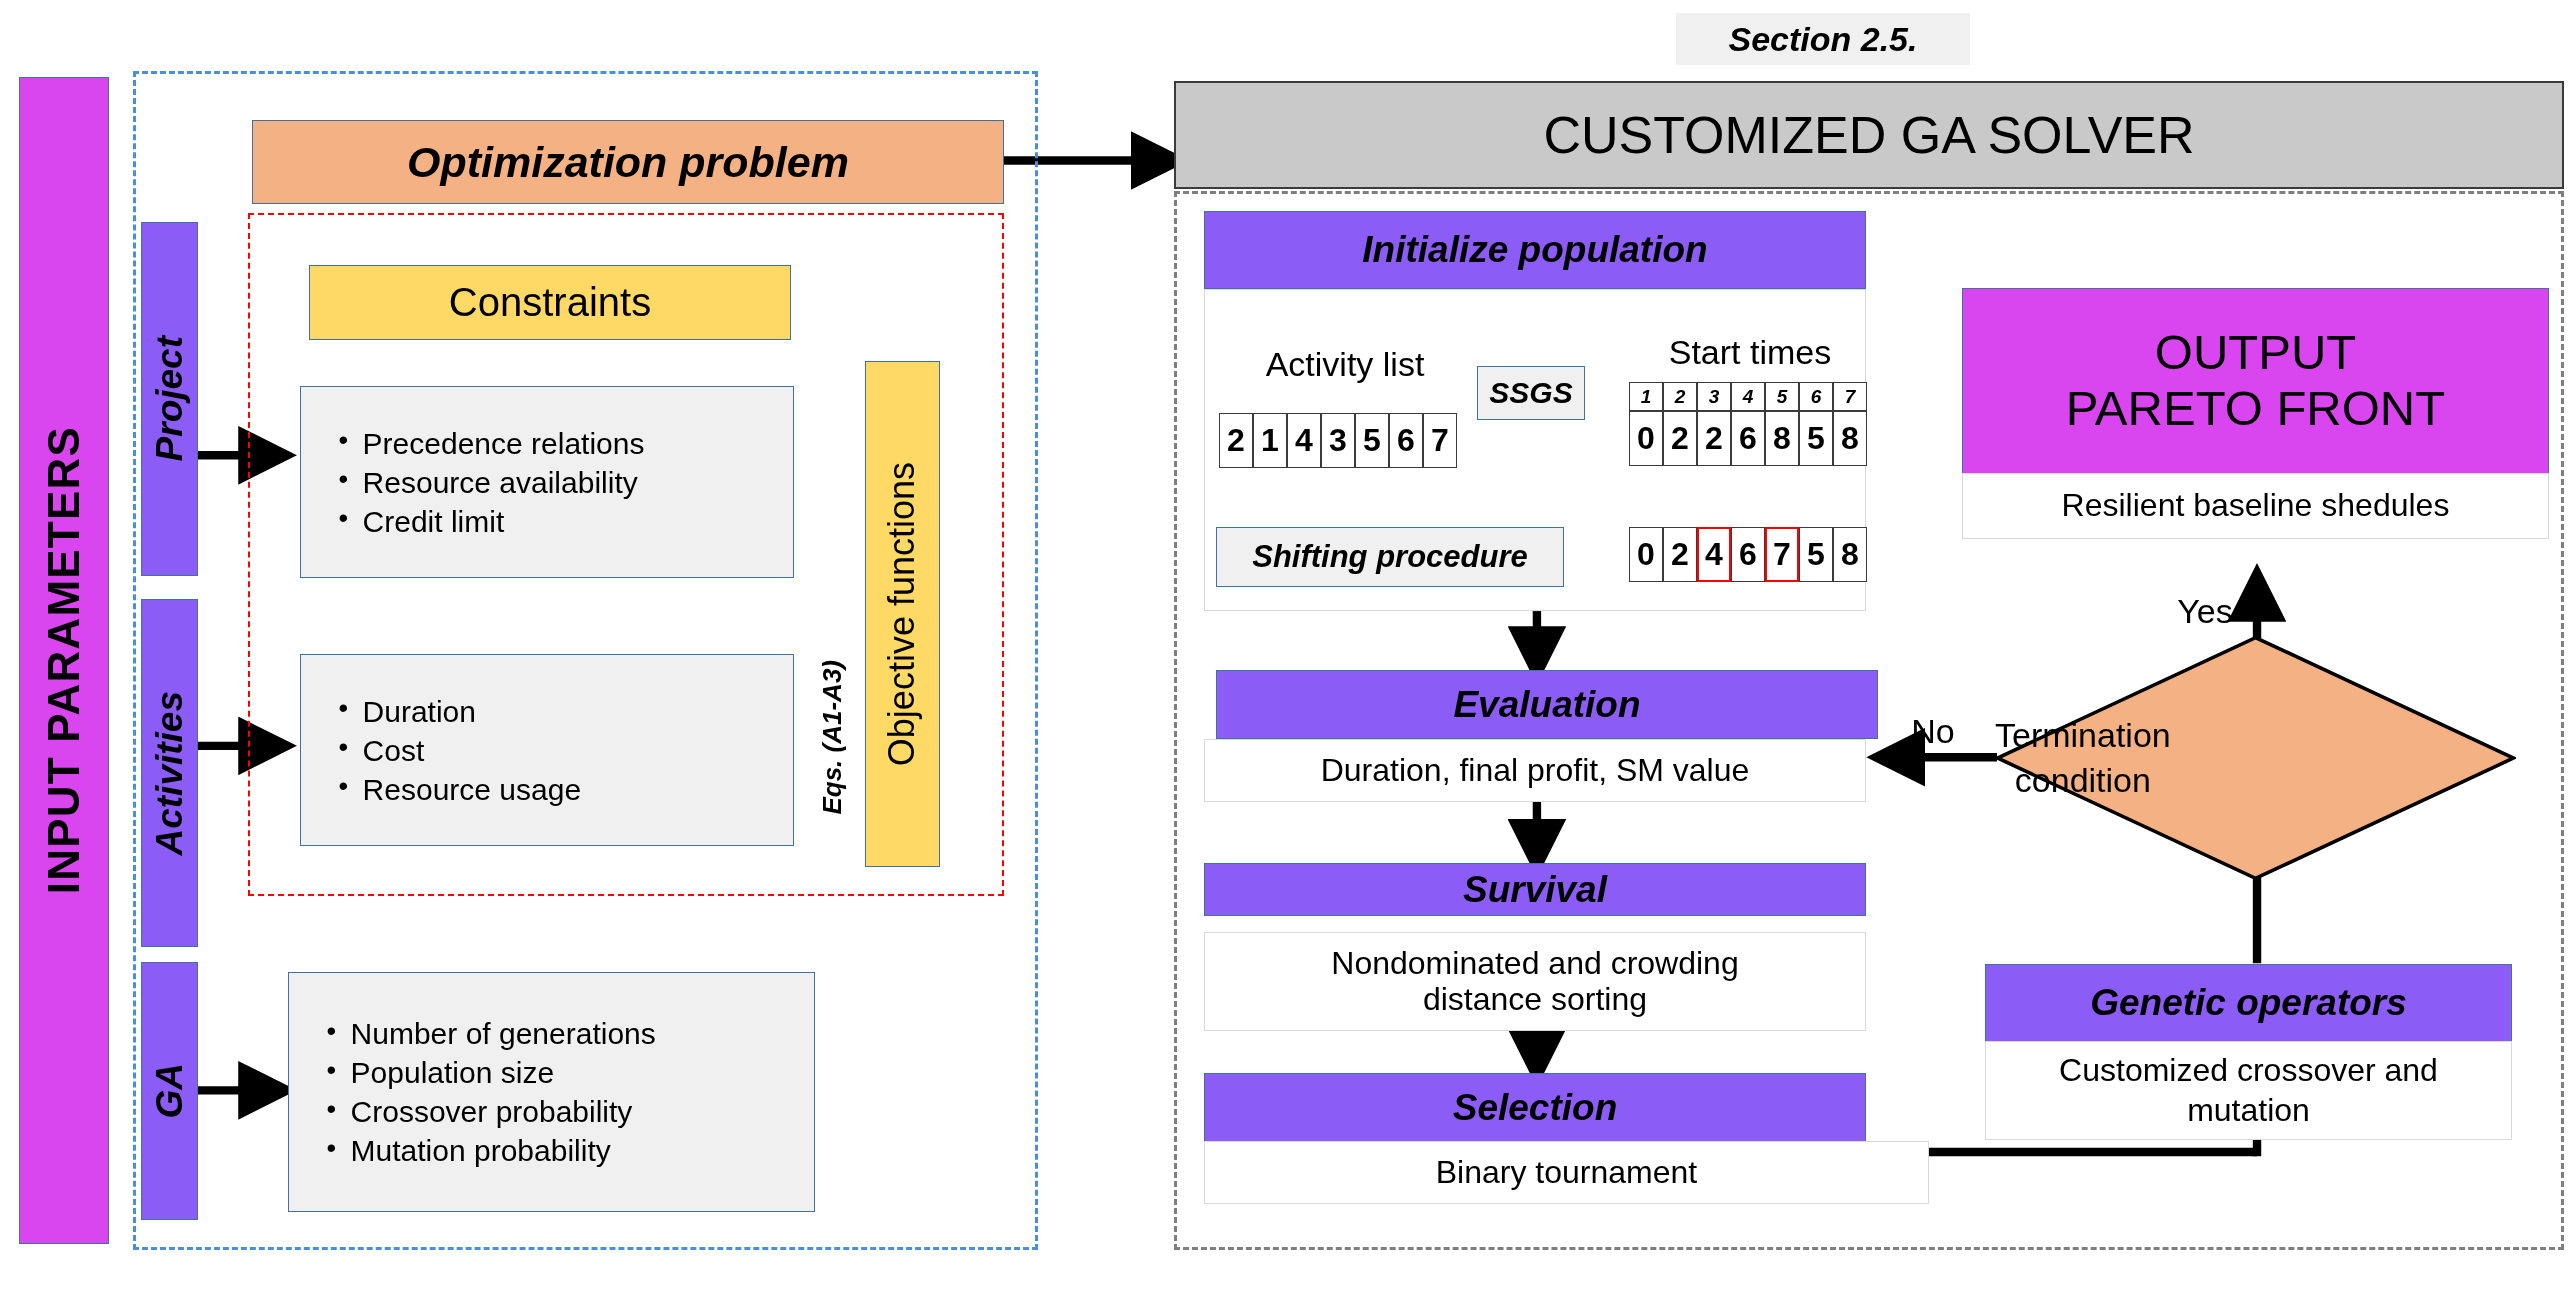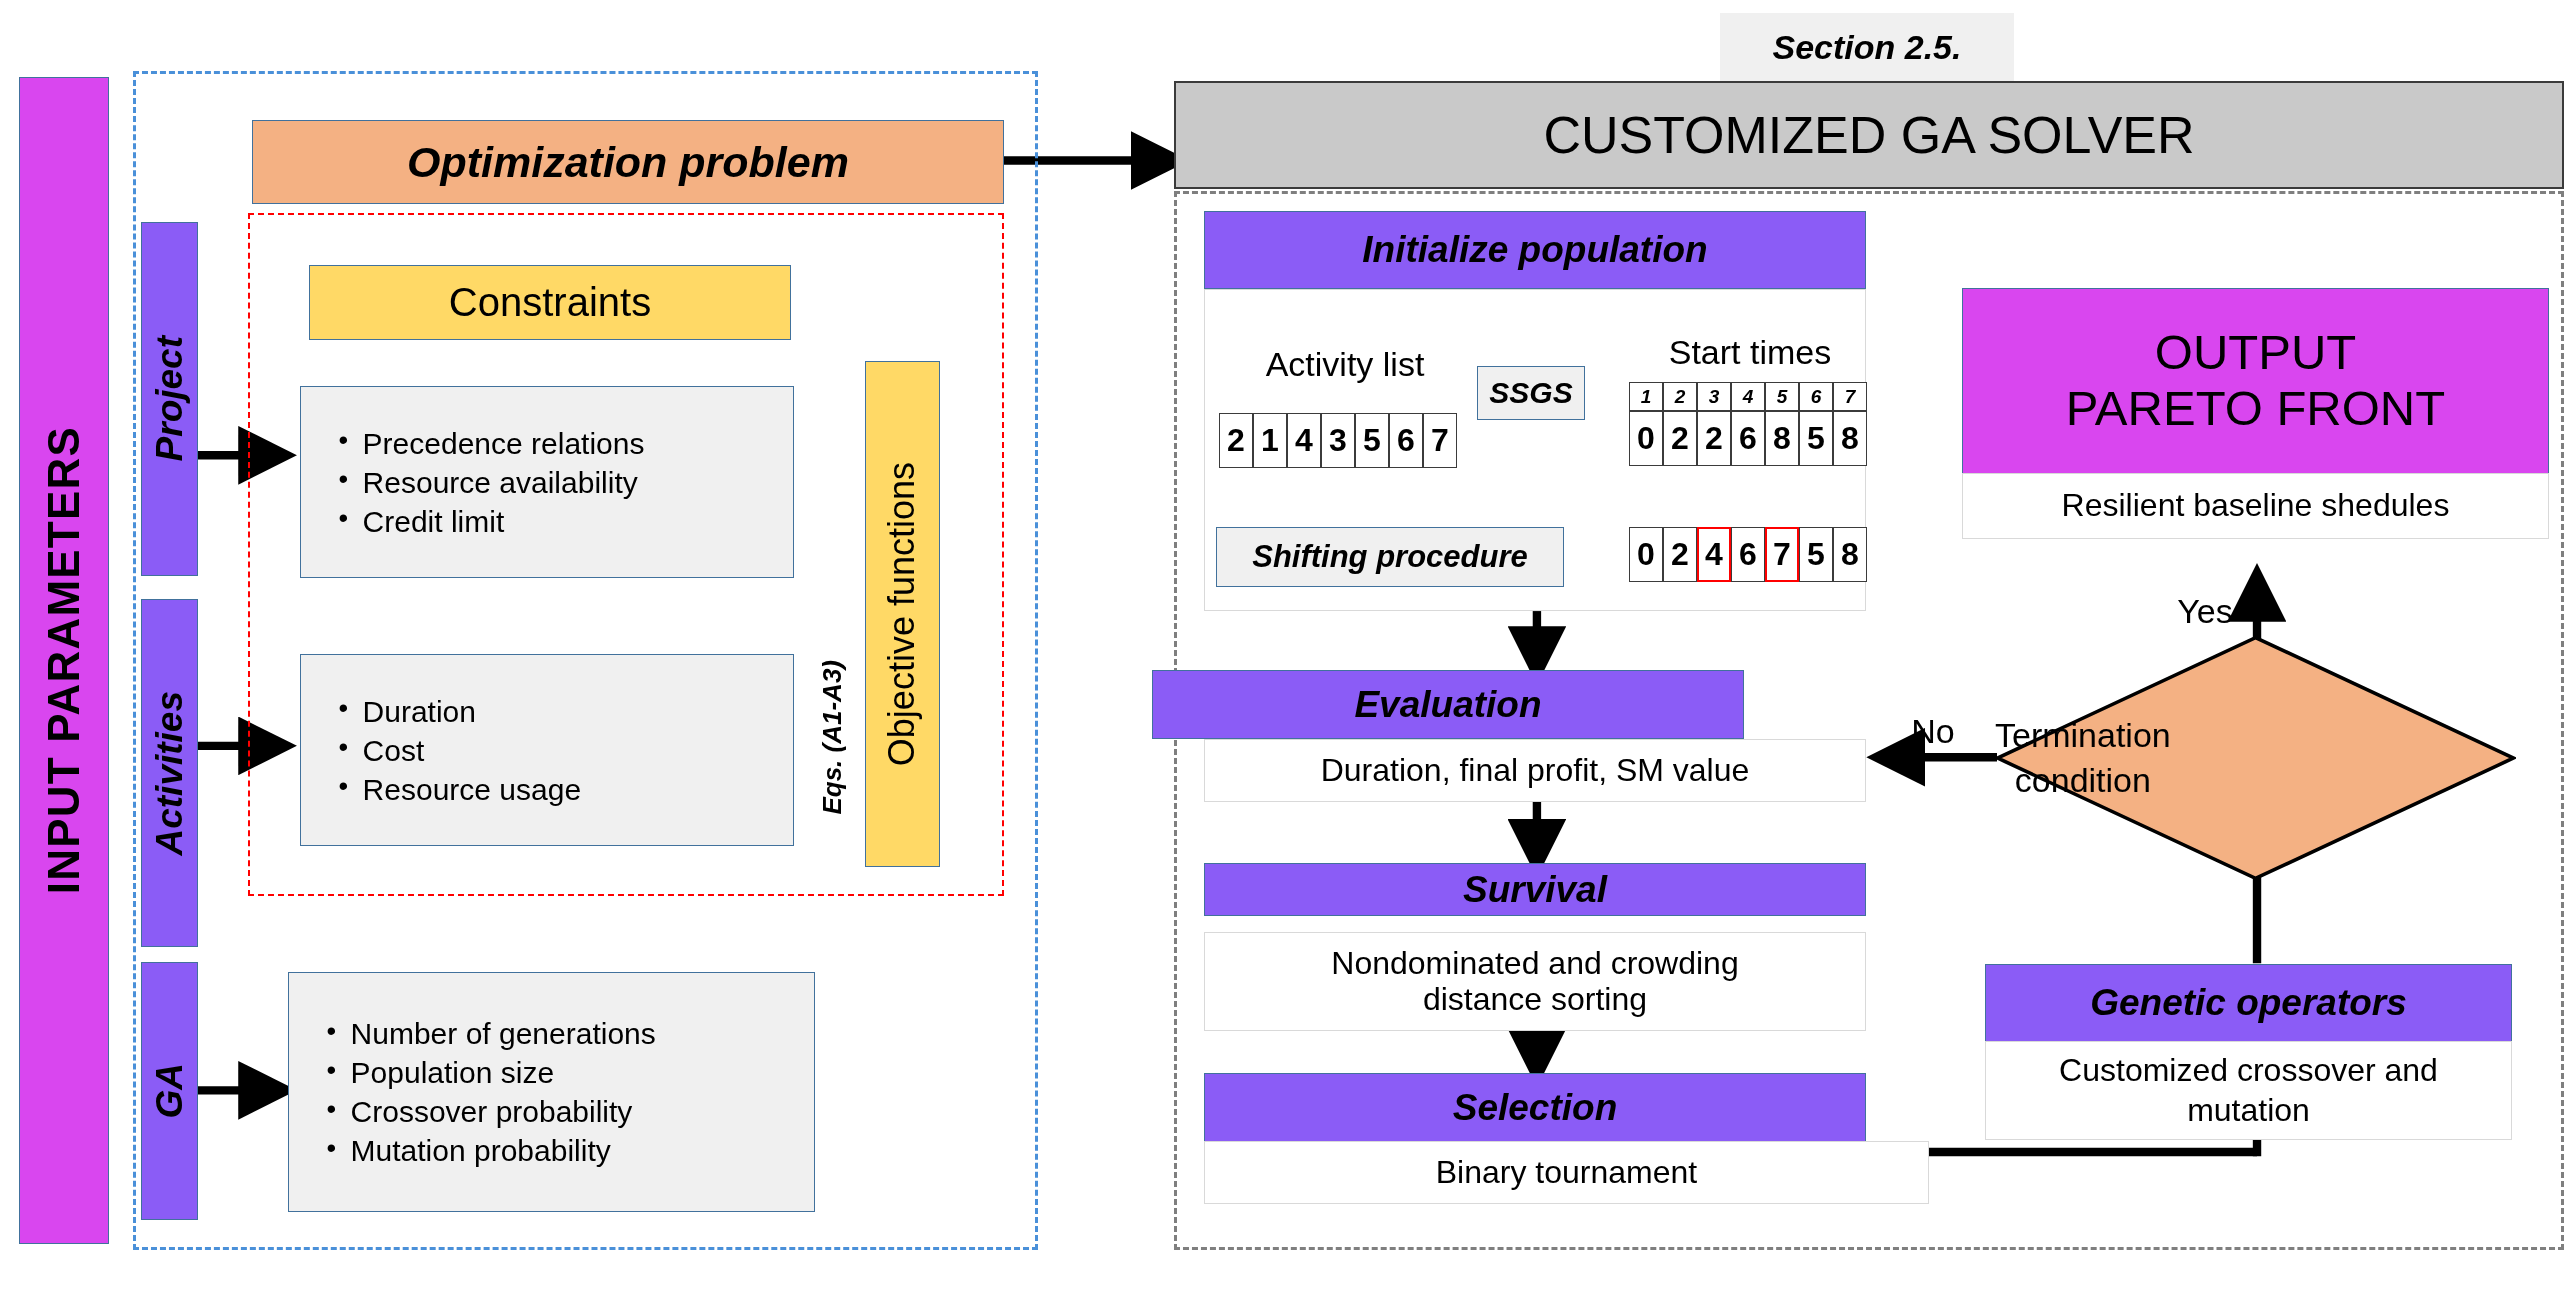--- a/index.html
+++ b/index.html
@@ -159,21 +159,21 @@
     <span class="vert it" style="font-size:37px;">GA</span>
   </div>
   <div class="box bd-blue fill-lgray" style="left:288px;top:972px;width:527px;height:240px;"></div>
   <div class="blist" style="left:288px;top:972px;width:527px;height:240px;">
     <div class="li">Number of generations</div>
     <div class="li">Population size</div>
     <div class="li">Crossover probability</div>
     <div class="li">Mutation probability</div>
   </div>
 
-  <div class="box abs fill-lgray" style="left:1720px;top:13px;width:294px;height:68px;">
+  <div class="box abs fill-lgray" style="left:1676px;top:13px;width:294px;height:52px;">
     <span class="it" style="font-size:34px;">Section 2.5.</span>
   </div>
 
   <div class="box bd-dark fill-gray" style="left:1174px;top:81px;width:1390px;height:108px;">
     <span style="font-size:52px;">CUSTOMIZED GA SOLVER</span>
   </div>
 
   <div class="box abs dash-gray" style="left:1174px;top:191px;width:1390px;height:1059px;"></div>
 
   <div class="box bd-blue fill-green" style="left:1204px;top:211px;width:662px;height:78px;">
@@ -227,21 +227,21 @@
   <div class="strip" id="shifted-vals" style="left:1629px;top:527px;">
       <div class="cell" style="width: 34px; height: 55px;">0</div>
       <div class="cell" style="width: 34px; height: 55px;">2</div>
       <div class="cell hl" style="width: 34px; height: 55px;">4</div>
       <div class="cell" style="width: 34px; height: 55px;">6</div>
       <div class="cell hl" style="width: 34px; height: 55px;">7</div>
       <div class="cell" style="width: 34px; height: 55px;">5</div>
       <div class="cell" style="width: 34px; height: 55px;">8</div>
     </div>
 
-  <div class="box bd-blue fill-green" style="left:1152px;top:670px;width:592px;height:69px;">
+  <div class="box bd-blue fill-green" style="left:1216px;top:670px;width:662px;height:69px;">
     <span class="it" style="font-size:37px;">Evaluation</span>
   </div>
   <div class="box bd-gray fill-white" style="left:1204px;top:739px;width:662px;height:63px;">
     <span style="font-size:32px;">Duration, final profit, SM value</span>
   </div>
 
   <div class="box bd-blue fill-green" style="left:1204px;top:863px;width:662px;height:53px;">
     <span class="it" style="font-size:37px;">Survival</span>
   </div>
   <div class="box bd-gray fill-white" style="left:1204px;top:932px;width:662px;height:99px;">

